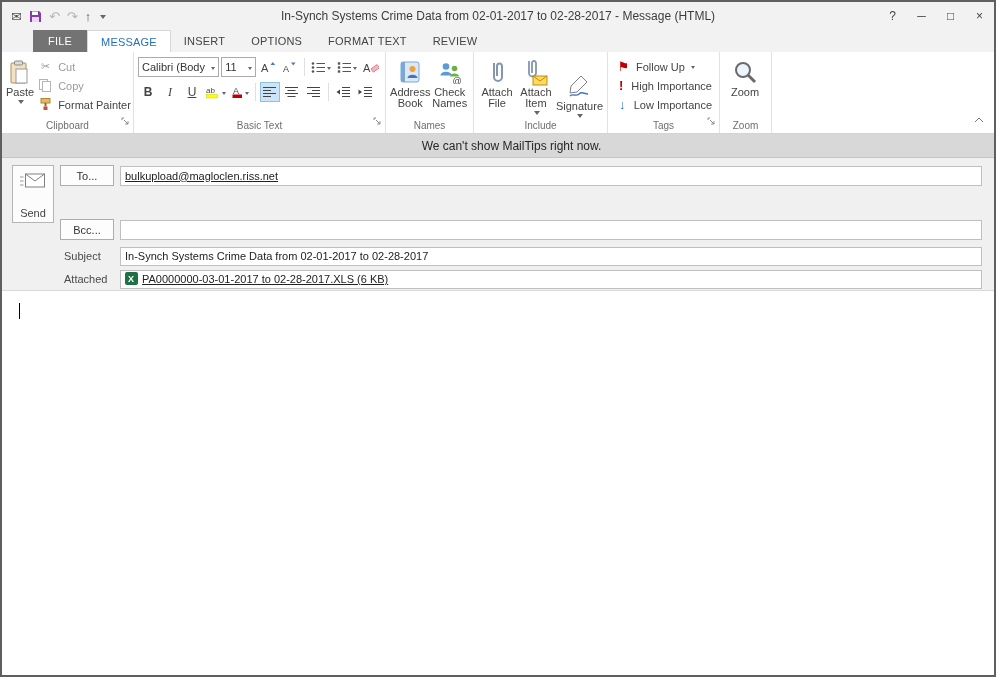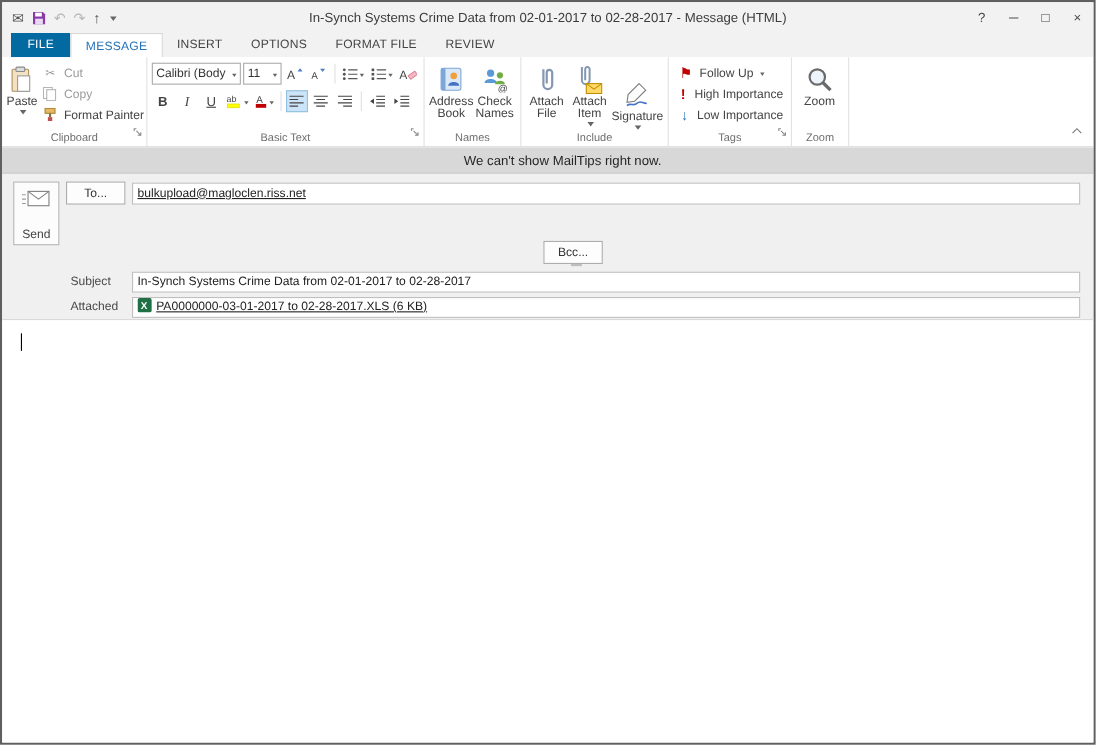--- a/index.html
+++ b/index.html
@@ -13,21 +13,21 @@
   .qicon.disabled { color:#b5b5b5; }
   .title { position:absolute; left:0; right:0; text-align:center; font-size:12px; color:#3c3c3c; }
   .win-controls { margin-left:auto; display:flex; z-index:2; }
   .win-btn { width:29px; height:26px; display:flex; align-items:center; justify-content:center; font-size:12px; color:#444; cursor:default; }
   .dd { display:inline-block; width:0; height:0; border:3px solid transparent; border-top:4px solid #666; margin-left:2px; position:relative; top:2px; }
   .dd.small { border-width:2.5px; border-top-width:3.5px; }
 
   
   .tabstrip { height:22px; background:#f2f2f2; display:flex; align-items:flex-end; padding-left:8px; flex:0 0 auto; }
   .tab { height:22px; display:flex; align-items:center; padding:0 13px; font-size:11px; color:#444; letter-spacing:.2px; }
-  .tab.file { background:#0369a1; color:#fff; padding:0 15px; }
+  .tab.file { background:#737373; color:#fff; padding:0 15px;margin-left:23px; }
   .tab.selected { background:#fff; color:#2372b9; border:1px solid #d8d8d8; border-bottom:none; }
 
   
   .ribbon { height:82px; background:#fff; border-bottom:1px solid #d4d4d4; display:flex; position:relative; flex:0 0 auto; }
   .group { position:relative; height:100%; border-right:1px solid #e2e2e2; padding:3px 4px 14px; }
   .group-label { position:absolute; bottom:2px; left:0; right:0; text-align:center; font-size:10px; color:#6e6e6e; }
   .launcher { position:absolute; bottom:3px; right:3px; }
   .bigrow { display:flex; height:100%; }
   .big-btn { display:flex; flex-direction:column; align-items:center; padding-top:2px; font-size:11px; color:#444; }
   .big-btn .icn { height:30px; display:flex; align-items:center; justify-content:center; }
@@ -105,21 +105,21 @@
       <span class="win-btn">□</span>
       <span class="win-btn">×</span>
     </div>
   </div>
 
   <div class="tabstrip">
     <span class="tab file">FILE</span>
     <span class="tab selected">MESSAGE</span>
     <span class="tab">INSERT</span>
     <span class="tab">OPTIONS</span>
-    <span class="tab">FORMAT FILE</span>
+    <span class="tab">FORMAT TEXT</span>
     <span class="tab">REVIEW</span>
   </div>
 
   <div class="ribbon">
 
     <div class="group" style="width:132px;">
       <div class="bigrow">
         <div class="big-btn" style="width:40px;">
           <span class="icn">
             <svg width="20" height="25">
@@ -428,21 +428,21 @@
     </div>
 
     <div class="frow" style="top:7px;">
       <div class="addr-btn">To...</div>
       <div class="ffield">
         <span class="uline">bulkupload@magloclen.riss.net</span>
       </div>
     </div>
 
 
-    <div class="frow" style="top:61px;flex-direction:column;">
+    <div class="frow" style="top:61px;">
       <div class="addr-btn">Bcc...</div>
       <div class="ffield">
         <span></span>
       </div>
     </div>
 
     <div class="frow" style="top:88px; height:20px;">
       <div class="plain-label">Subject</div>
       <div class="ffield" style="height:19px;">
         <span>In-Synch Systems Crime Data from 02-01-2017 to 02-28-2017</span>

